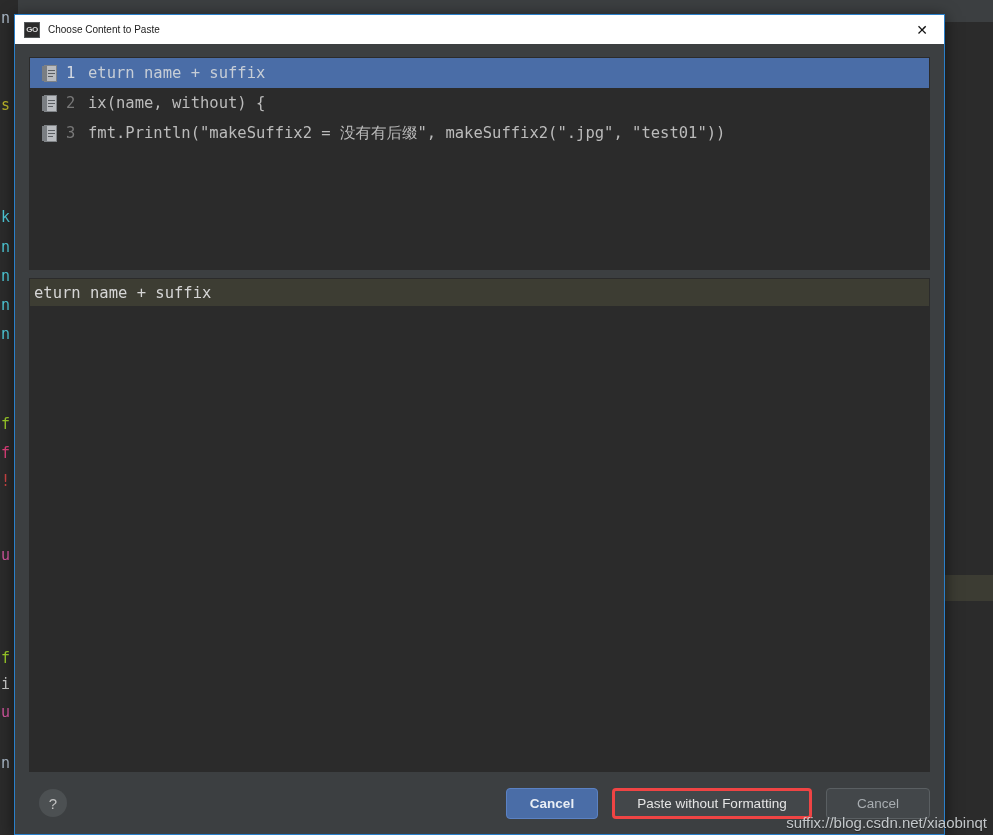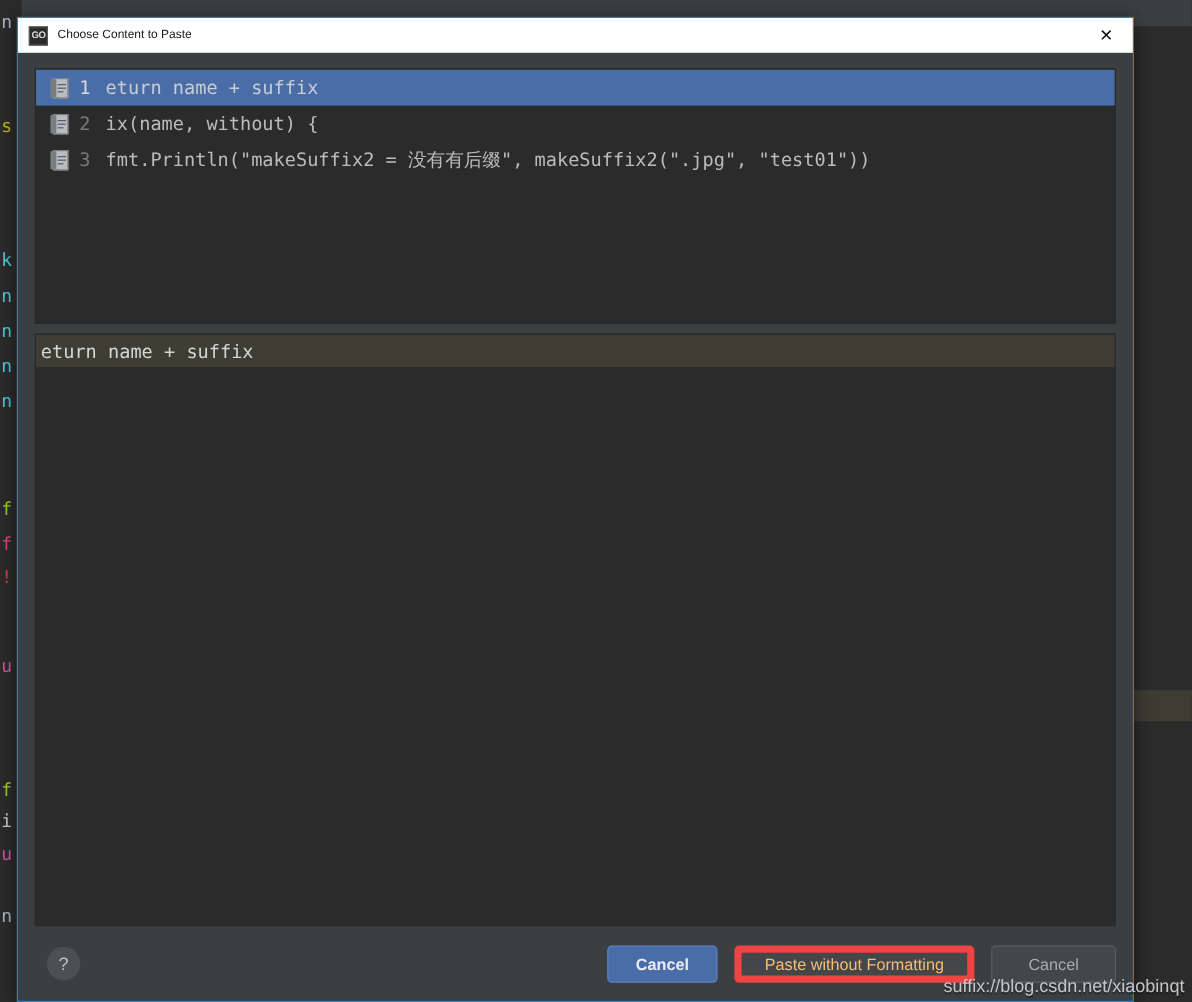--- a/index.html
+++ b/index.html
@@ -208,22 +208,22 @@
   }
   #paste-button {
     background:#4a6da7;
     border:1px solid #5b82c4;
     color:#e9eef5;
     font-weight:bold;
     min-width:92px;
   }
   #paste-without-formatting-button {
     background:#43474a;
-    border:6px solid #ef4444;
-    color:#fdba74;
+    border:3px solid #ef4444;
+    color:#e5e5e5;
     min-width:200px;
   }
   #cancel-button {
     background:#43474a;
     border:1px solid #5a5f62;
     color:#a8adb1;
     min-width:104px;
     text-align:right;
   }
 

